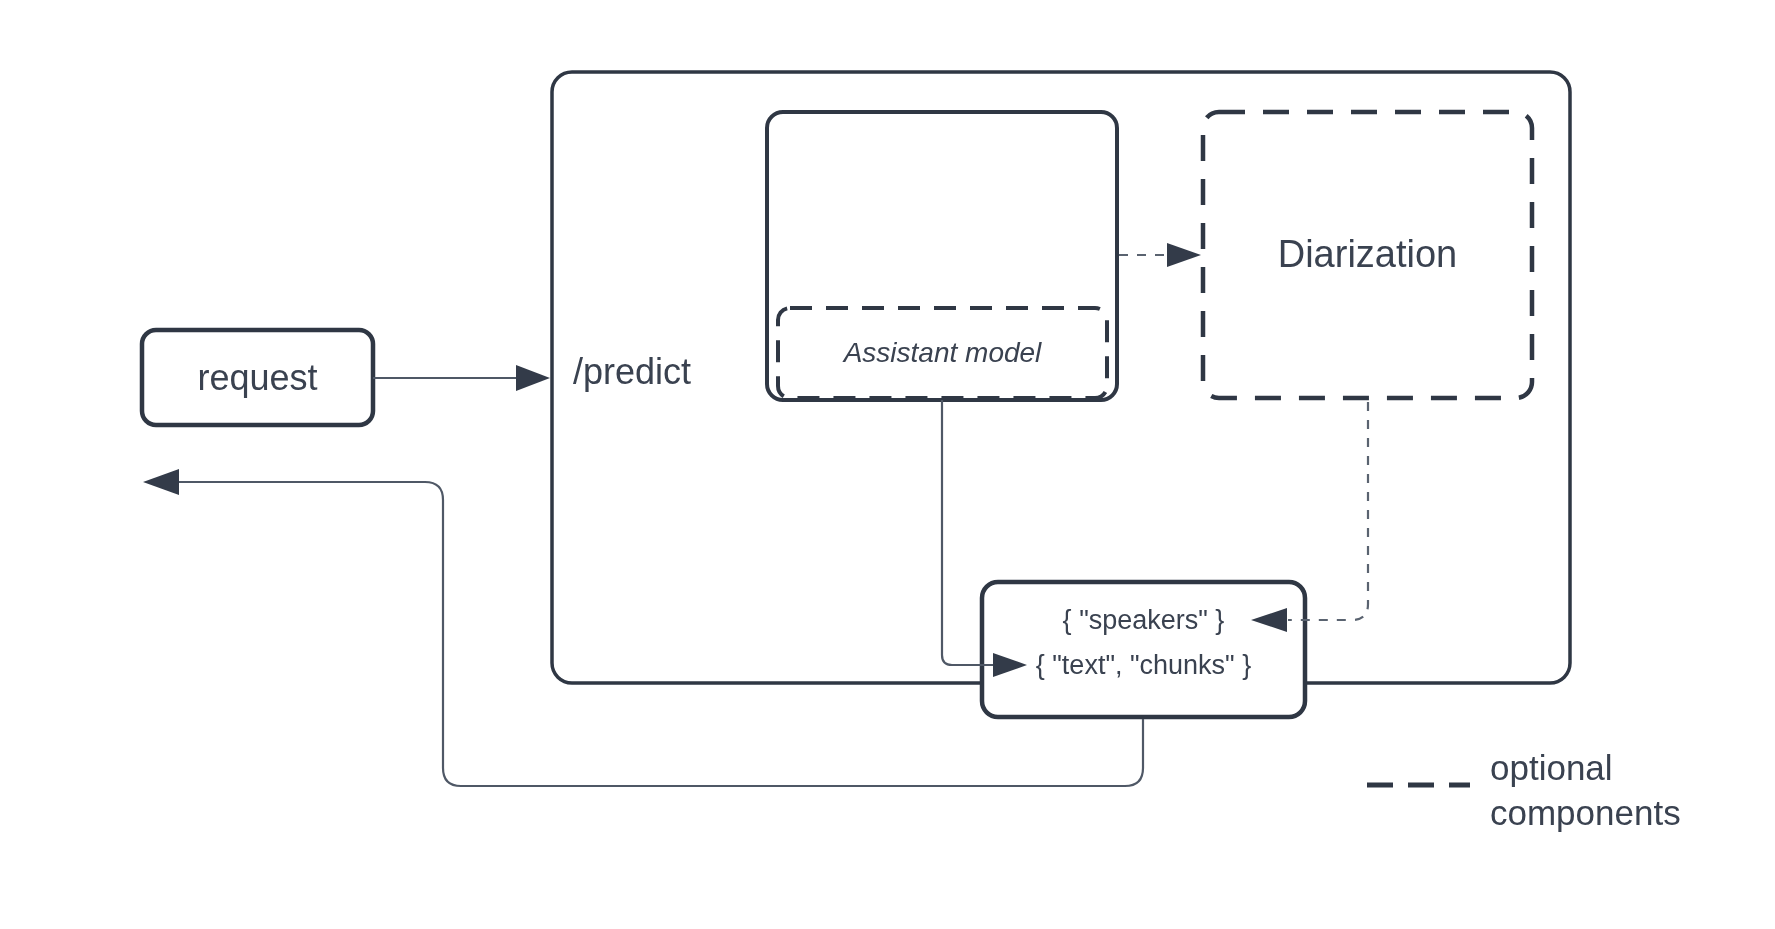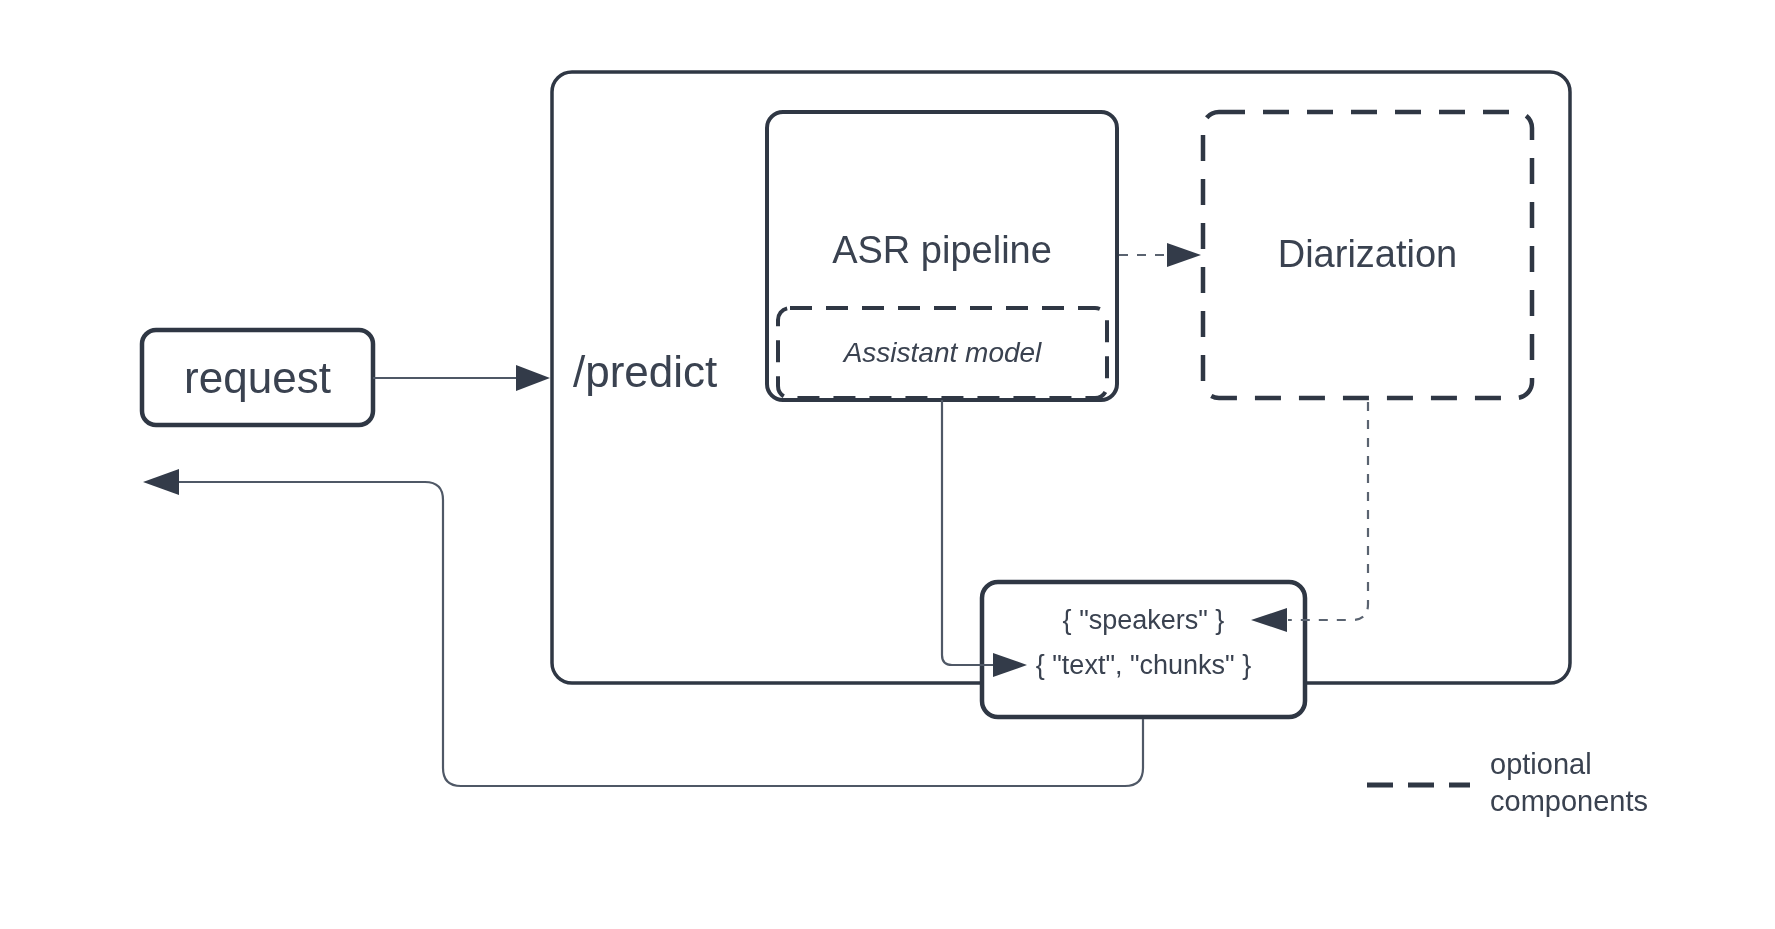--- a/index.html
+++ b/index.html
@@ -27,25 +27,25 @@
   .head{fill:var(--headc);stroke:none;}
   .legdash{fill:none;stroke:var(--stroke);}
   .label{
     position:absolute;
     display:flex;align-items:center;justify-content:center;
     text-align:center;color:var(--text);
     white-space:nowrap;
   }
   .label.colmn{flex-direction:column;}
   .label.leftalign{justify-content:flex-start;text-align:right;}
-  .fs36{font-size:44px;}
+  .fs36{font-size:36px;}
   .fs38{font-size:38px;}
   .fs30{font-size:28px;font-style:italic;}
   .fs27{font-size:27px;}
-  .fs29{font-size:29px;line-height:1.28;}
+  .fs29{font-size:35px;line-height:1.28;}
   .lh145{line-height:1.45;}
 </style>
 </head>
 <body>
 
 <div class="canvas">
 
   <svg class="shapes" width="1775" height="929" viewBox="0 0 1775 929">
 
     <rect class="box" x="552" y="72" width="1018" height="611" rx="20" stroke-width="3.5"></rect>
@@ -75,21 +75,20 @@
     <path class="thin" d="M1143,719 V768 Q1143,786 1125,786 H461 Q443,786 443,768 V500 Q443,482 425,482 H179" stroke-width="2.2"></path>
     <polygon class="head" points="143,482 179,469 179,495"></polygon>
 
     <path class="legdash" d="M1367,785 H1470" stroke-width="5" stroke-dasharray="26 15"></path>
   </svg>
 
   <div class="label fs36" style="left:142px;top:330px;width:231px;height:95px;">request</div>
 
   <div class="label fs36 leftalign" style="left:573px;top:350px;height:44px;">/predict</div>
 
-  <div class="label fs38" style="left:767px;top:224px;width:350px;height:52px;">ASR pipeline</div>
 
   <div class="label fs30" style="left:778px;top:308px;width:329px;height:90px;">Assistant model</div>
 
   <div class="label colmn fs38 lh145" style="left:1203px;top:182px;width:329px;height:146px;gap:24px;">
     <span>Diarization</span>
   </div>
 
   <div class="label fs27" style="left:982px;top:601px;width:323px;height:38px;">{ "speakers" }</div>
 
   <div class="label fs27" style="left:982px;top:646px;width:323px;height:38px;">{ "text", "chunks" }</div>

